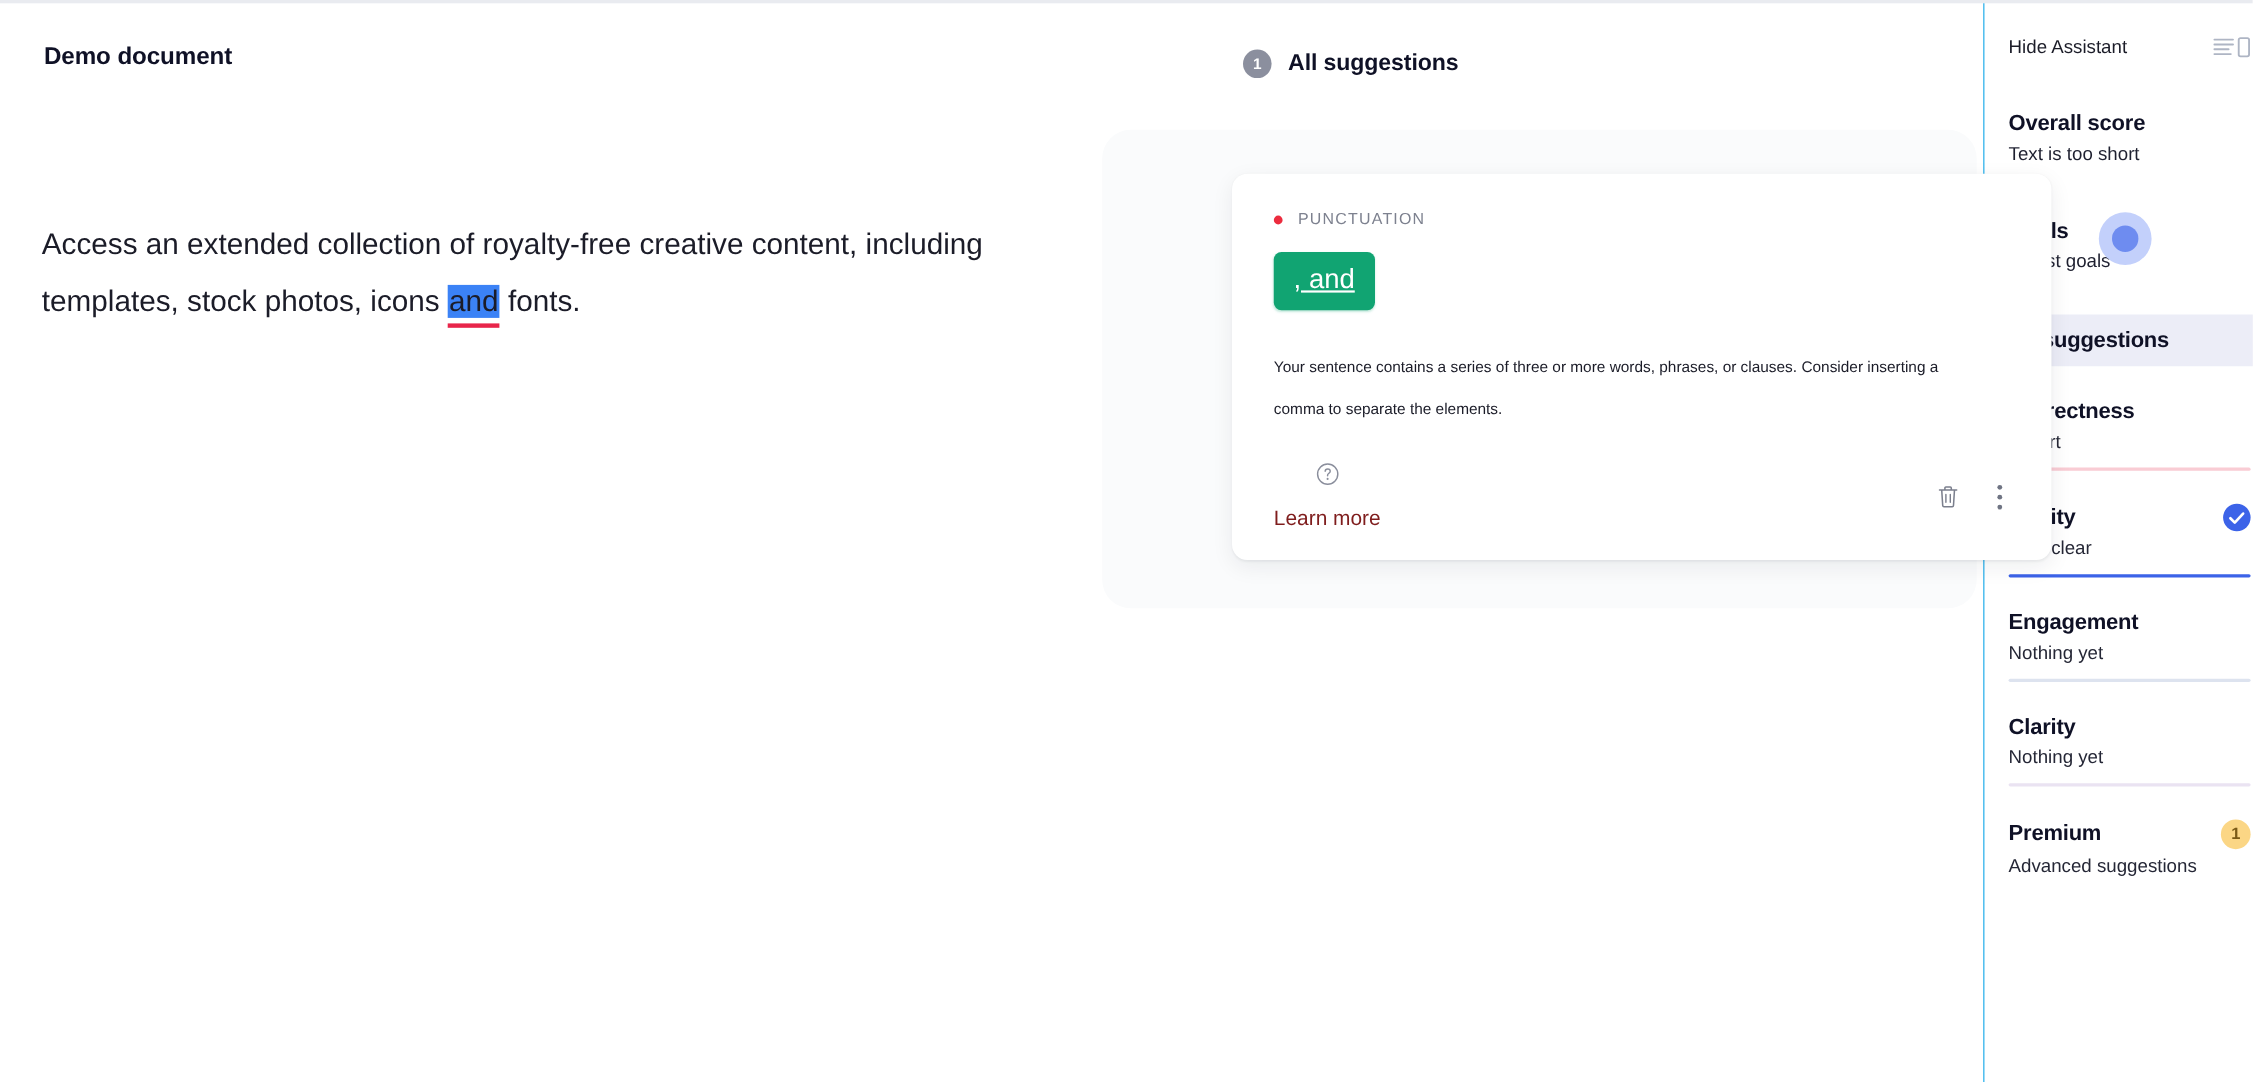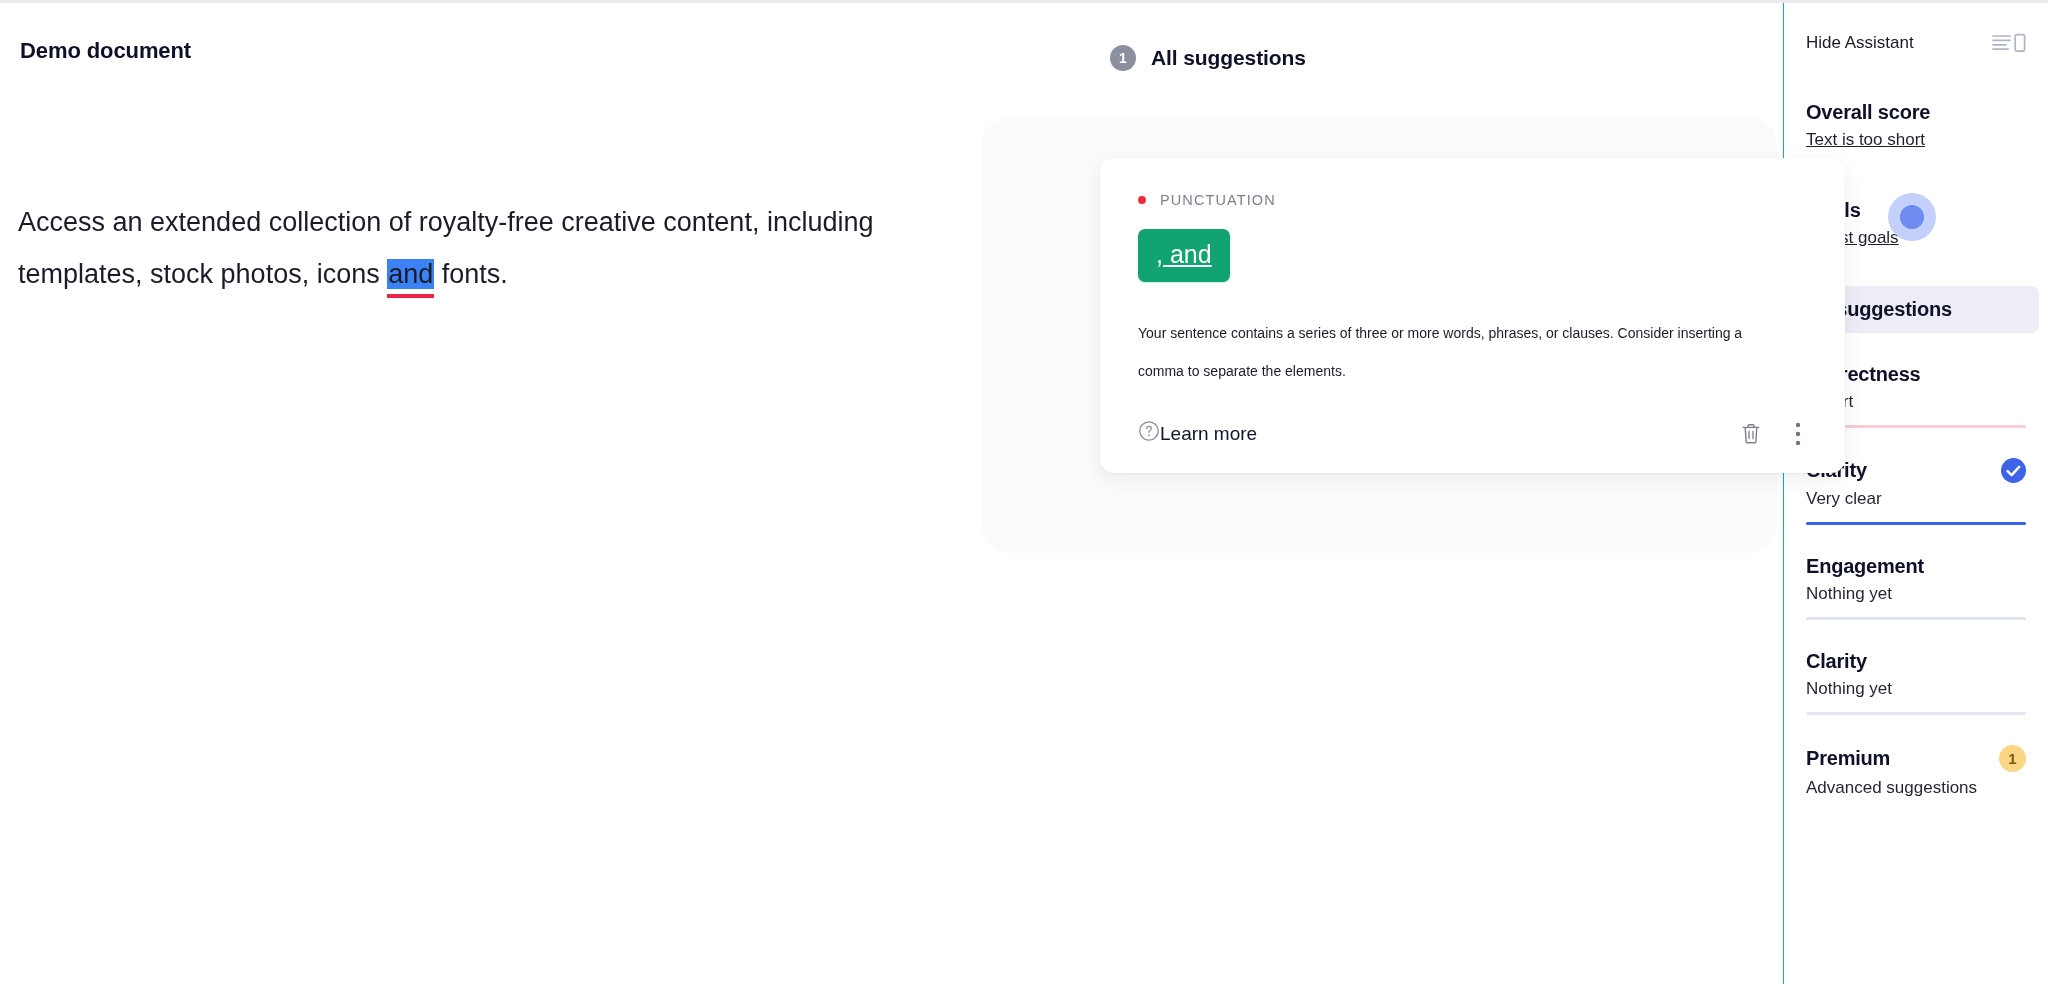--- a/index.html
+++ b/index.html
@@ -33,20 +33,21 @@
     z-index: 30;
   }
 
   
   .editor-col {
     position: relative;
     width: 1110px;
     height: 780px;
     background: #ffffff;
     flex: 0 0 1110px;
+    margin-left: 20px;
   }
 
   .doc-title {
     position: absolute;
     left: 20px;
     top: 38px;
     font-size: 22px;
     font-weight: 700;
     letter-spacing: -0.1px;
     color: #0f1126;
@@ -184,23 +185,25 @@
   .card-footer {
     margin-top: 30px;
     display: flex;
     align-items: center;
     justify-content: space-between;
   }
 
   .learn-more {
     display: flex;
     align-items: center;
-    color: #0f172a;
+    gap: 13px;
+    color: #7f1d1d;
     font-size: 19px;
     cursor: pointer;
+    flex-direction: column;
   }
 
   .footer-actions {
     display: flex;
     align-items: center;
     gap: 32px;
     padding-right: 6px;
   }
   .icon-btn {
     cursor: pointer;
@@ -237,21 +240,20 @@
   .score-title {
     font-size: 20px;
     font-weight: 700;
     color: #0f1126;
     letter-spacing: -0.2px;
   }
   .score-sub {
     margin-top: 6px;
     font-size: 17px;
     color: #1e2030;
-    text-decoration: underline;
   }
 
   .goals-block { margin-top: 49px; position: relative; }
   .goals-row { display: flex; align-items: center; gap: 12px; }
   .goals-halo {
     position: absolute;
     left: 82px;
     top: -6px;
     width: 48px;
     height: 48px;

